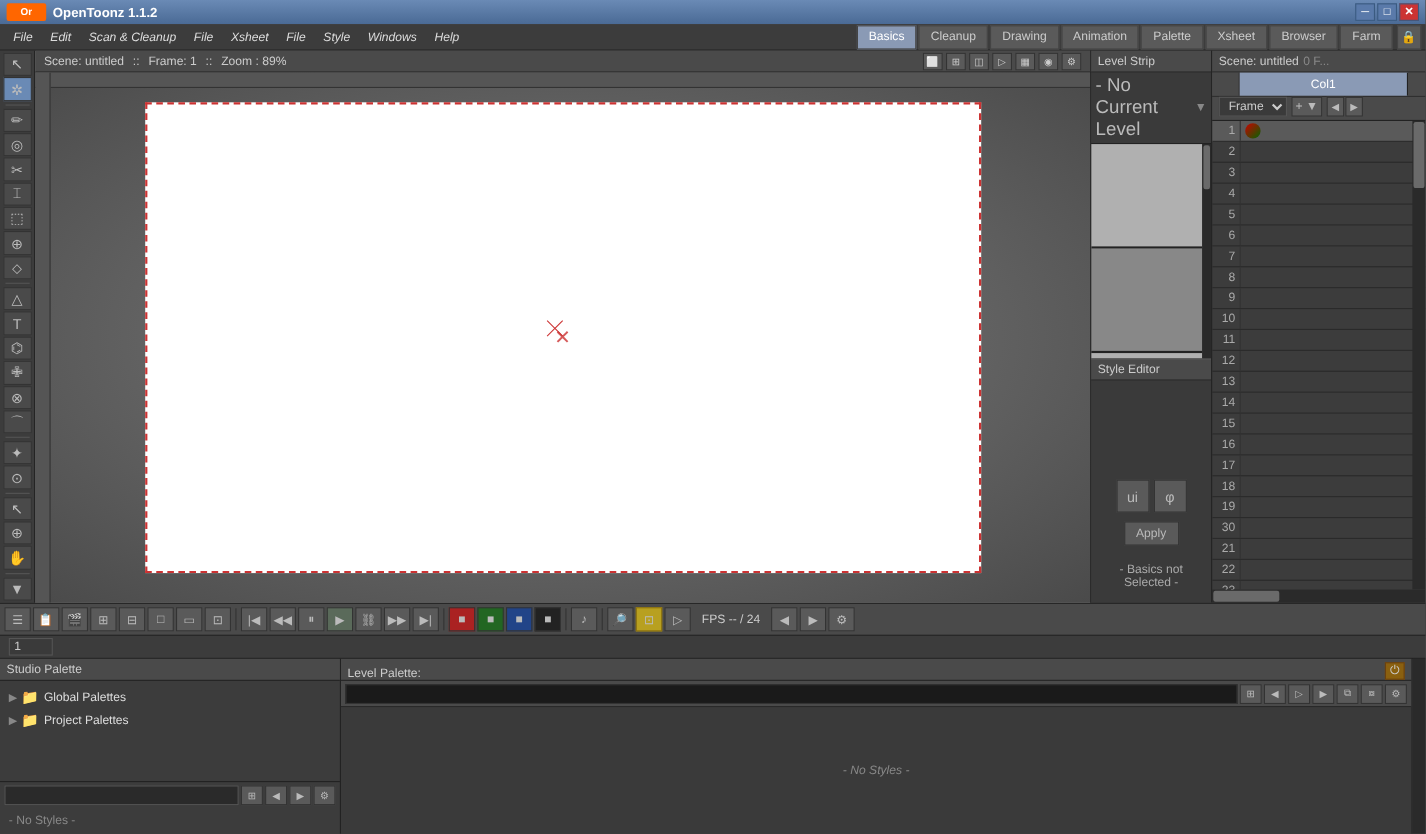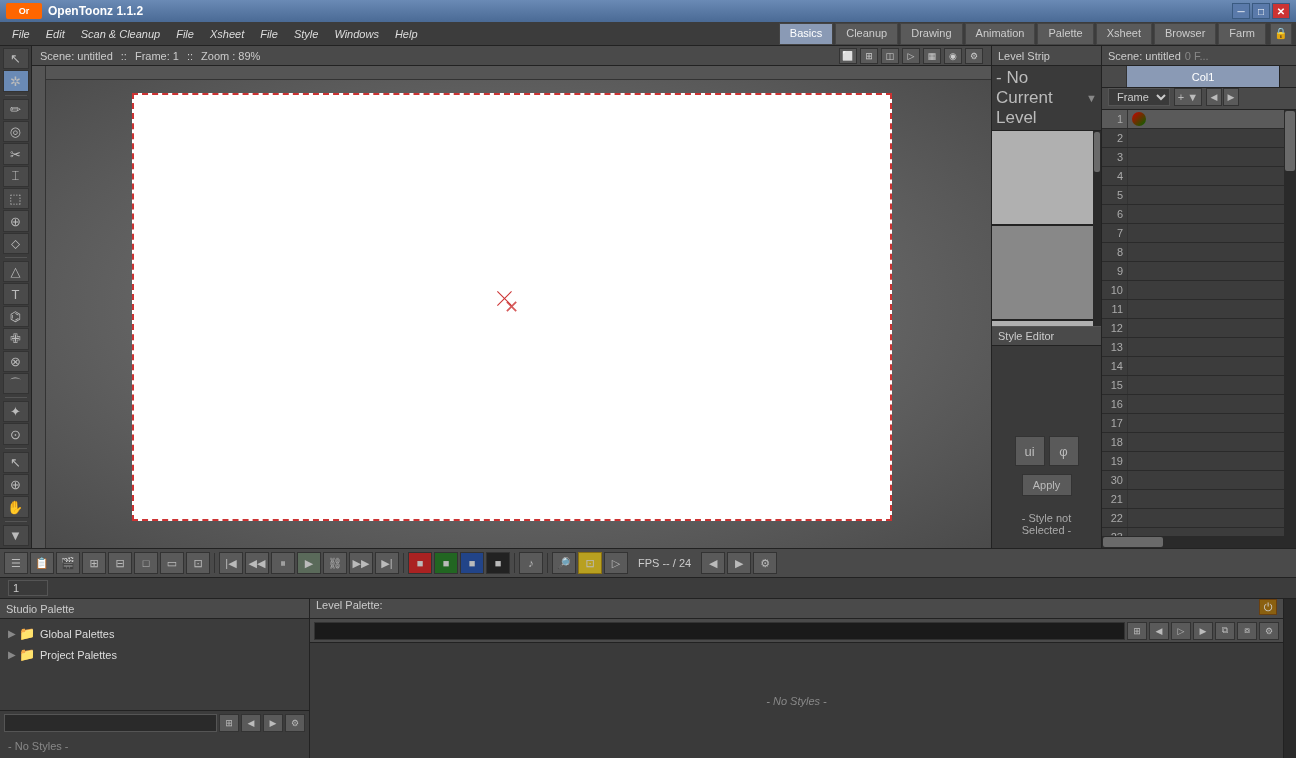--- a/index.html
+++ b/index.html
@@ -98,21 +98,21 @@
     #studio-palette-content { flex: 1; padding: 4px; }
     .palette-folder { display: flex; align-items: center; padding: 3px 4px; cursor: pointer; gap: 4px; }
     .folder-icon { color: #c8a030; font-size: 13px; }
     .expand-icon { color: #888; font-size: 10px; }
     #studio-palette-footer { height: 24px; display: flex; align-items: center; padding: 0 4px; gap: 2px; border-top: 1px solid #222; }
     .palette-footer-input { flex: 1; height: 18px; background: #2a2a2a; border: 1px solid #555; color: #ccc; }
     .palette-footer-btn { width: 20px; height: 18px; background: #5a5a5a; border: 1px solid #333; display: flex; align-items: center; justify-content: center; cursor: pointer; font-size: 9px; color: #bbb; }
     #studio-no-styles { padding: 6px 8px; color: #888; font-size: 11px; }
 
     #level-palette { flex: 1; background: #3c3c3c; display: flex; flex-direction: column; border-right: 1px solid #222; }
-    #level-palette-header { height: 20px; background: #4a4a4a; display: flex; align-items: flex-start; padding: 0 6px; font-size: 11px; color: #ccc; border-bottom: 1px solid #222; }
+    #level-palette-header { height: 20px; background: #4a4a4a; display: flex; align-items: flex-end; padding: 0 6px; font-size: 11px; color: #ccc; border-bottom: 1px solid #222; }
     #level-palette-header .power-btn { margin-left: auto; width: 18px; height: 16px; background: #8a6010; border: 1px solid #6a4010; display: flex; align-items: center; justify-content: center; font-size: 11px; cursor: pointer; }
     #level-palette-toolbar { height: 24px; background: #4a4a4a; display: flex; align-items: center; padding: 0 4px; gap: 2px; border-bottom: 1px solid #222; }
     .lp-input { flex: 1; height: 18px; background: #1a1a1a; border: 1px solid #333; color: #888; }
     .lp-btn { width: 20px; height: 18px; background: #5a5a5a; border: 1px solid #333; display: flex; align-items: center; justify-content: center; cursor: pointer; font-size: 9px; color: #bbb; }
     #level-palette-content { flex: 1; display: flex; align-items: center; justify-content: center; background: #3a3a3a; }
     #no-styles-text { color: #888; font-size: 11px; font-style: italic; }
     #level-palette-scrollbar { width: 12px; background: #2a2a2a; }
     .se-icon-box { width: 30px; height: 30px; background: #5a5a5a; border: 1px solid #333; display: flex; align-items: center; justify-content: center; cursor: pointer; font-size: 13px; color: #bbb; }
   </style>
 </head>
@@ -238,21 +238,21 @@
       </div>
       <div id="style-editor-content" style="flex:1;background:#3a3a3a;padding:4px;display:flex;flex-direction:column;align-items:center;justify-content:flex-end;gap:4px;">
         <div style="display:flex;gap:4px;">
           <div class="se-icon-box">ui</div>
           <div class="se-icon-box">φ</div>
         </div>
         <div id="apply-btn">
           <span>Apply</span>
         </div>
         <div id="style-not-selected">
-          <span>- Style not Selected -</span>
+          <span>- Basics not Selected -</span>
         </div>
       </div>
     </div>
 
     <div id="xsheet-panel">
       <div id="xsheet-header">
         <span>Scene: untitled</span>
         <span style="margin-left:4px;color:#888;">0 F...</span>
       </div>
       <div id="xsheet-col-header">

